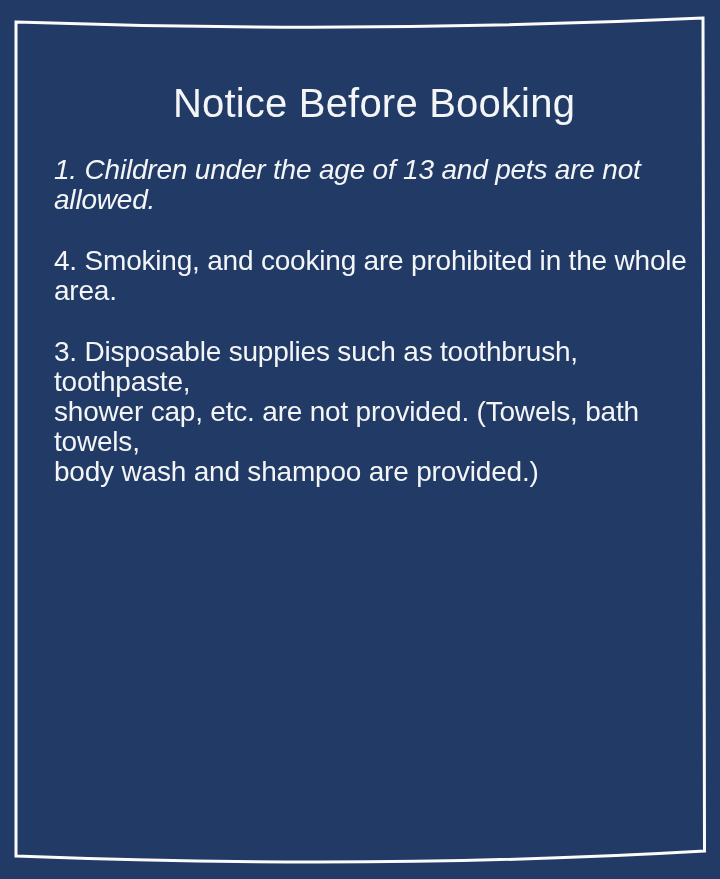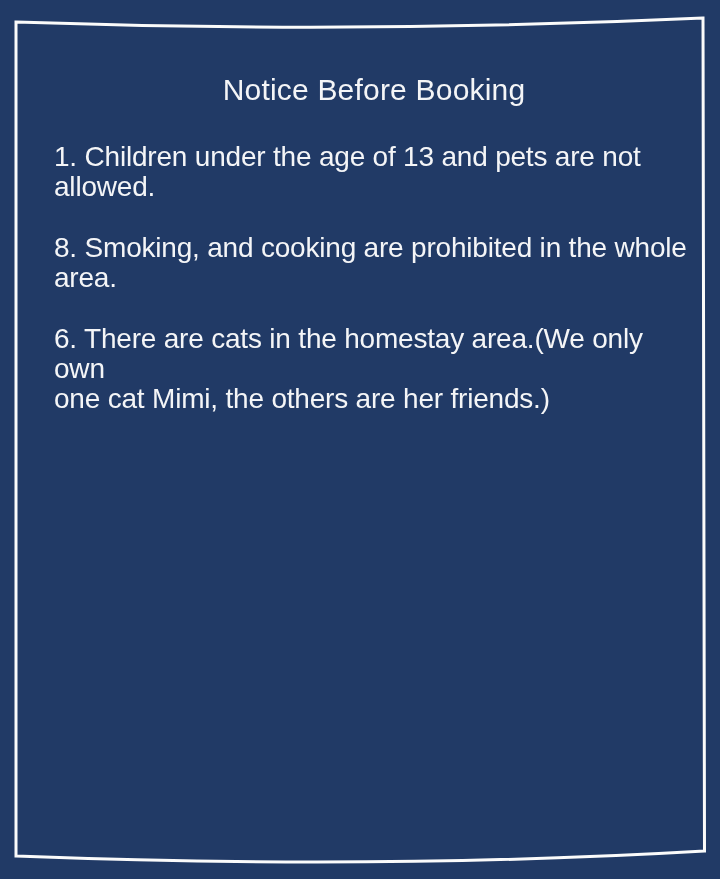--- a/index.html
+++ b/index.html
@@ -23,47 +23,49 @@
     display: block;
   }
   .content {
     position: absolute;
     left: 54px;
     top: 66px;
     width: 640px;
     color: #f4f5f7;
   }
   .title {
-    font-size: 30px;
+    font-size: 40px;
     font-weight: 400;
     line-height: 42px;
     text-align: center;
-    margin: 3px;
+    margin: 16px;
     letter-spacing: 0.2px;
   }
   .notice-item {
     font-size: 28px;
     font-weight: 400;
     line-height: 30px;
     margin: 31px 0 0 0;
     white-space: pre-line;
     letter-spacing: -0.2px;
   }
   .notice-item:first-of-type {
     margin-top: 31px;
+    font-style: italic;
   }
 </style>
 </head>
 <body>
 
 <svg class="frame-svg" viewBox="0 0 720 879" xmlns="http://www.w3.org/2000/svg" aria-hidden="true">
   <path d="M 16 22 Q 360 34 703 18 L 704.5 851 Q 380 870 16 856 Z" fill="none" stroke="#fbfbfb" stroke-width="3" stroke-linejoin="miter"></path>
 </svg>
 
 <div class="content">
   <h1 class="title">Notice Before Booking</h1>
   <p class="notice-item">1. Children under the age of 13 and pets are not allowed.</p>
-  <p class="notice-item">8. Smoking, and cooking are prohibited in the whole
+  <p class="notice-item">4. Smoking, and cooking are prohibited in the whole
 area.</p>
-  <p class="notice-item">6. There are cats in the homestay area.(We only own
-one cat Mimi, the others are her friends.)</p>
+  <p class="notice-item">3. Disposable supplies such as toothbrush, toothpaste,
+shower cap, etc. are not provided. (Towels, bath towels,
+body wash and shampoo are provided.)</p>
 
 </div>
 
 </body></html>

